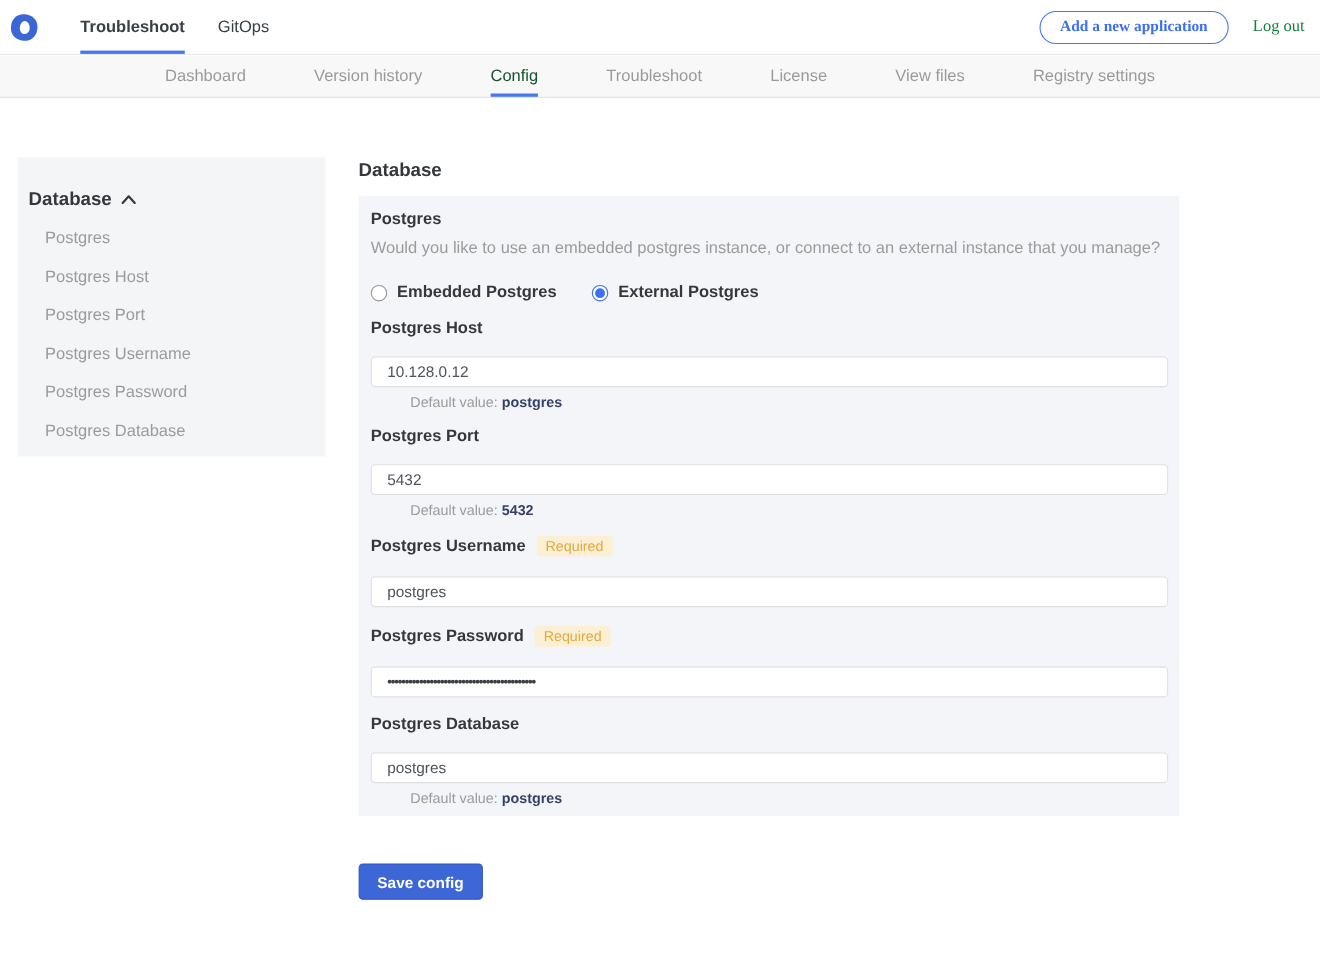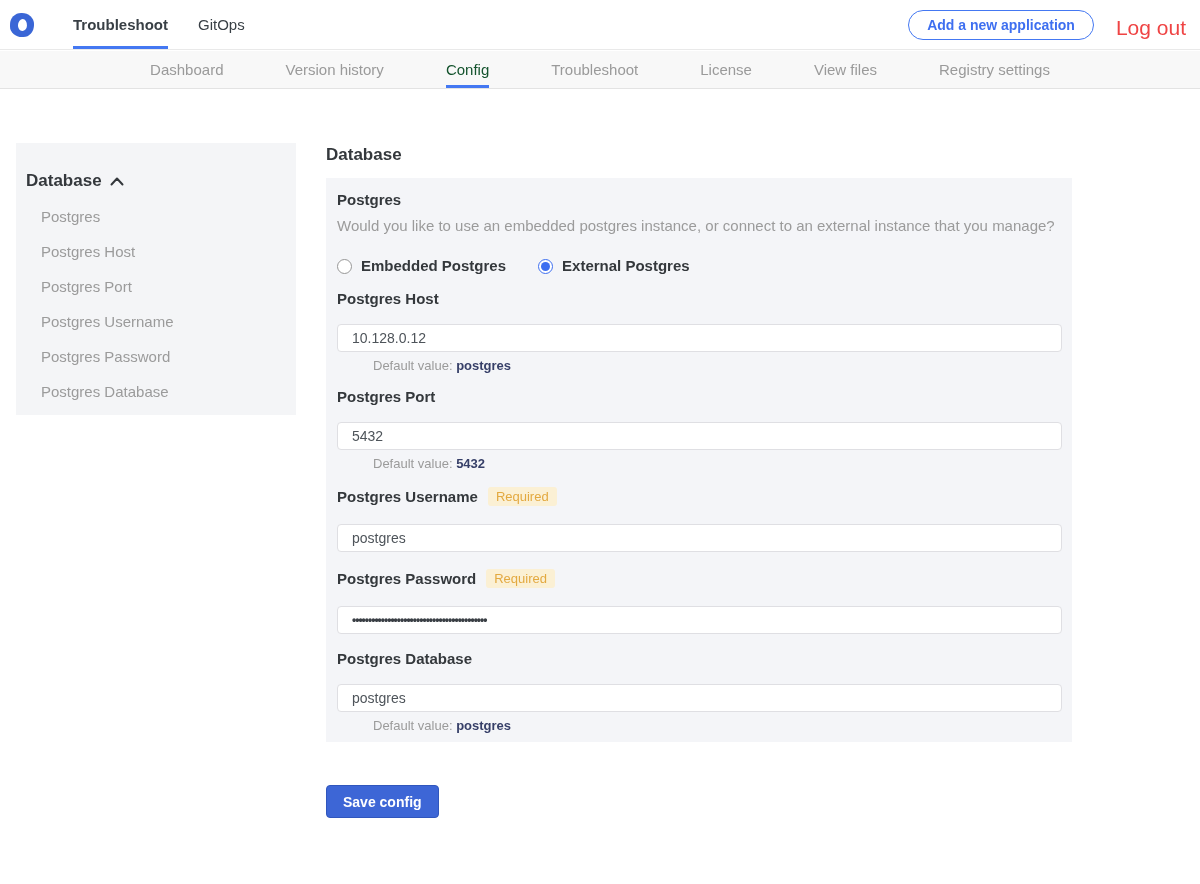--- a/index.html
+++ b/index.html
@@ -11,25 +11,25 @@
             border-bottom:1px solid #e9e9e9; display:flex; align-items:center; }
   .logo { width:24px; height:24px; margin-left:10px; background:#3a66d6;
           border-radius: 46% 50% 44% 50% / 48% 46% 50% 44%; position:relative; flex:0 0 auto; cursor:pointer; }
   .logo::after { content:""; position:absolute; left:8px; top:6px; width:9px; height:12px;
                  background:#fff; border-radius:50% 50% 50% 50% / 55% 55% 45% 45%; transform:rotate(3deg); }
   .header-tabs { display:flex; height:100%; margin-left:39px; }
   .header-tab { height:100%; display:flex; align-items:center; font-size:15px; color:#383f45;
                 border-bottom:3px solid transparent; padding-top:3px; cursor:pointer; }
   .header-tab + .header-tab { margin-left:30px; }
   .header-tab.active { border-bottom-color:#4478f2; font-weight:bold; }
-  .header-right { margin-left:auto; display:flex; align-items:flex-end; }
+  .header-right { margin-left:auto; display:flex; align-items:center;font-family:Liberation Serif, serif; }
   .add-app-btn { height:30px; padding:0 18px; border:1px solid #4478f2; border-radius:16px; background:#fff;
                  color:#3e6ff0; font-size:14px; font-weight:bold; font-family:inherit; cursor:pointer;
                  display:flex; align-items:center; }
-  .logout { margin-left:22px; margin-right:14px; font-size:21px; color:#ef4444; cursor:pointer; }
+  .logout { margin-left:22px; margin-right:14px; font-size:15px; color:#15803d; cursor:pointer; }
 
   
   .subnav { position:absolute; left:0; top:51px; width:1200px; height:38px; background:#f8f8f8;
             border-bottom:1px solid #e3e3e3; display:flex; justify-content:center; }
   .subnav-item { height:100%; display:flex; align-items:center; font-size:15px; color:#9a9a9a;
                  border-bottom:3px solid transparent; padding-top:3px; cursor:pointer; }
   .subnav-item + .subnav-item { margin-left:62px; }
   .subnav-item.active { color:#14532d; border-bottom-color:#4478f2; }
 
   

